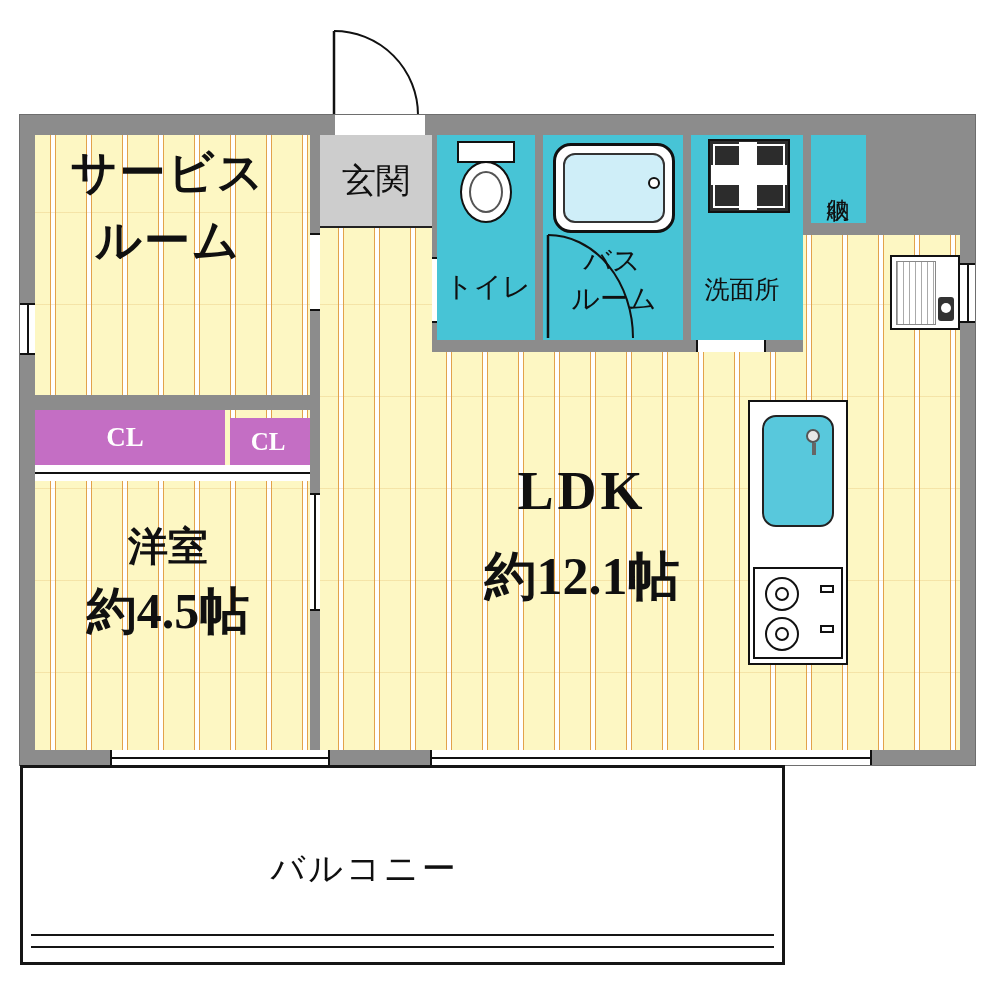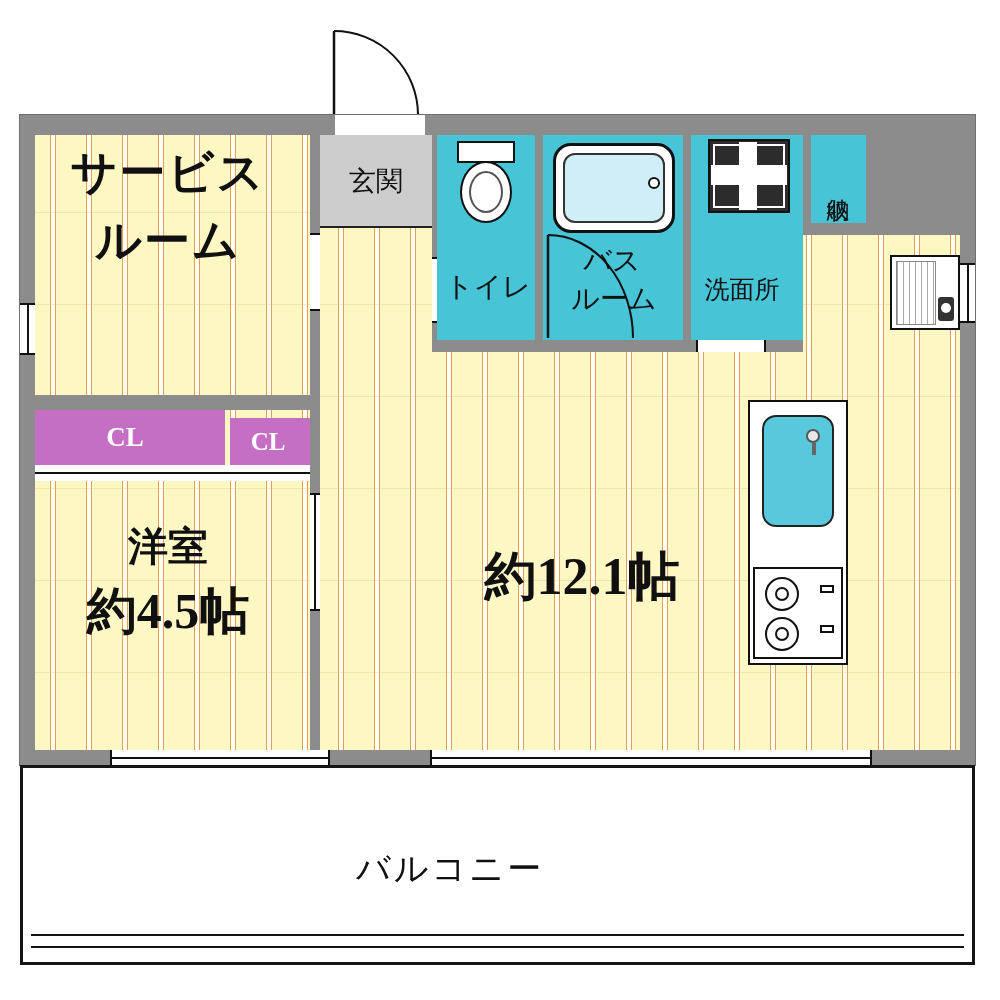--- a/index.html
+++ b/index.html
@@ -20,21 +20,21 @@
   .lbl{position:absolute;transform:translate(-50%,-50%);white-space:nowrap;color:#101010;line-height:1;}
   .vert{writing-mode:vertical-rl;}
   .win{position:absolute;background:#fff;box-sizing:border-box;}
   .win.h{background-image:linear-gradient(#111,#111);background-size:100% 2px;background-position:center;
          background-repeat:no-repeat;border-left:2px solid #111;border-right:2px solid #111;}
   .win.v{background-image:linear-gradient(#111,#111);background-size:2px 100%;background-position:center;
          background-repeat:no-repeat;border-top:2px solid #111;border-bottom:2px solid #111;}
   .gap-v{position:absolute;background:#fff;border-top:2px solid #111;border-bottom:2px solid #111;box-sizing:border-box;}
   .gap-h{position:absolute;background:#fff;border-left:2px solid #111;border-right:2px solid #111;box-sizing:border-box;}
   .gap-plain{position:absolute;background:#fff;}
-  .balcony{position:absolute;left:20px;top:765px;width:955px;height:200px;background:#fff;
+  .balcony{position:absolute;left:20px;top:765px;width:765px;height:200px;background:#fff;
            border:3px solid #151515;box-sizing:border-box;}
   .bline{position:absolute;left:8px;right:8px;bottom:14px;height:10px;
          border-top:2px solid #151515;border-bottom:2px solid #151515;}
   .bordered{border:2px solid #111;box-sizing:border-box;background:#fff;}
   svg{position:absolute;overflow:visible;}
 </style>
 </head>
 <body>
 
 <div class="canvas">
@@ -110,30 +110,31 @@
     <div class="gap-v" style="left:412px;top:142px;width:5px;height:66px;"></div>
     <div class="gap-h" style="left:676px;top:225px;width:70px;height:12px;"></div>
 
     <svg style="left:525px;top:118px;" width="92" height="110" viewBox="0 0 92 110">
       <path d="M3,2 L3,105" stroke="#111" stroke-width="2.5" fill="none"></path>
       <path d="M3,2 A85,103 0 0 1 88,105" stroke="#111" stroke-width="2" fill="none"></path>
     </svg>
 
     <div class="lbl" style="left:148px;top:58px;font-size:46px;font-weight:bold;letter-spacing:2px;">サービス</div>
     <div class="lbl" style="left:148px;top:126px;font-size:46px;font-weight:bold;letter-spacing:2px;">ルーム</div>
-    <div class="lbl" style="left:356px;top:66px;font-size:27px;">玄関</div>
+    <div class="lbl" style="left:356px;top:66px;font-size:34px;">玄関</div>
     <div class="lbl" style="left:468px;top:172px;font-size:28px;">トイレ</div>
     <div class="lbl" style="left:592px;top:146px;font-size:28px;">バス</div>
     <div class="lbl" style="left:594px;top:184px;font-size:28px;">ルーム</div>
     <div class="lbl" style="left:722px;top:174px;font-size:25px;">洗面所</div>
     <div class="lbl vert" style="left:818px;top:66px;font-size:23px;">収納</div>
     <div class="lbl" style="left:105px;top:322px;font-size:27px;font-weight:bold;color:#fff;">CL</div>
     <div class="lbl" style="left:248px;top:326px;font-size:25px;font-weight:bold;color:#fff;">CL</div>
     <div class="lbl" style="left:148px;top:432px;font-size:40px;font-weight:bold;">洋室</div>
     <div class="lbl" style="left:148px;top:496px;font-size:50px;font-weight:bold;">約4.5帖</div>
+    <div class="lbl" style="left:562px;top:376px;font-size:54px;font-weight:bold;letter-spacing:4px;">LDK</div>
     <div class="lbl" style="left:562px;top:462px;font-size:52px;font-weight:bold;font-family:Liberation Serif, serif;">約12.1帖</div>
   </div>
 
   <div class="balcony">
     <div class="lbl" style="left:45%;top:52%;font-size:34px;letter-spacing:3px;">バルコニー</div>
     <div class="bline"></div>
   </div>
 
 </div>
 

